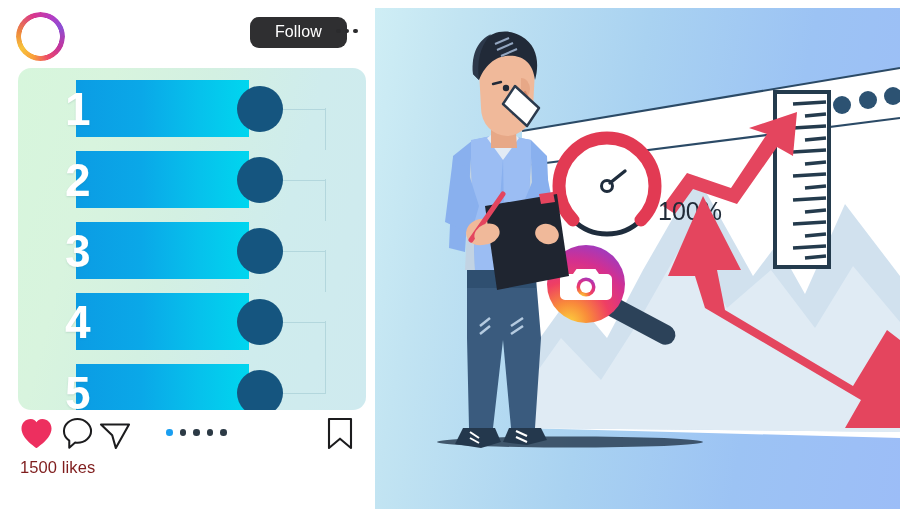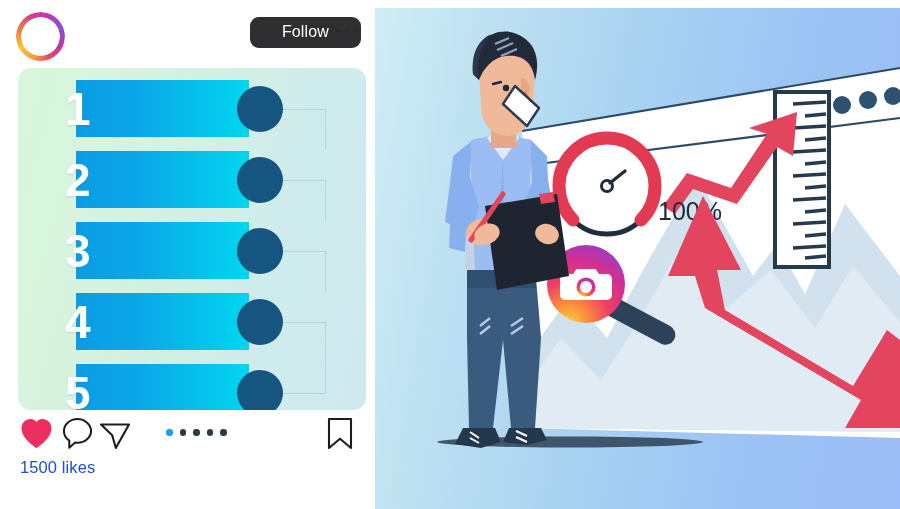--- a/index.html
+++ b/index.html
@@ -27,21 +27,21 @@
     background:
       conic-gradient(from 200deg,
         #f9a03a 0deg, #f7c33c 38deg, #ee8a3d 80deg,
         #d9378c 140deg, #b43dc4 190deg, #8c4fd4 225deg,
         #c4349c 280deg, #ec4a6a 320deg, #f9a03a 360deg);
     -webkit-mask: radial-gradient(circle, transparent 0 19px, #000 19.6px);
             mask: radial-gradient(circle, transparent 0 19px, #000 19.6px);
   }
   #follow-button{
     position:absolute; left:250px; top:17px;
-    padding:7px 32px 8px;
+    padding:7px 25px 8px;
     background:#2f2f31; color:#ffffff;
     border:none; border-radius:9px;
     font-size:16px; font-weight:400; letter-spacing:.1px;
     font-family:"Liberation Sans", sans-serif;
     cursor:pointer; line-height:1;
   }
   #more-menu{
     position:absolute; left:336px; top:27px;
     width:26px; height:8px; display:flex; gap:4px; align-items:center;
     cursor:pointer;
@@ -87,21 +87,21 @@
   #share-icon{ left:99px; top:8px; width:32px; height:32px; }
   #bookmark-icon{ left:327px; top:7px; width:26px; height:33px; }
   #carousel-dots{
     position:absolute; left:166px; top:19px;
     display:flex; gap:7px; align-items:center;
   }
   #carousel-dots span{ width:6.5px; height:6.5px; border-radius:50%; background:#2c3a45; display:block; cursor:pointer; }
   #carousel-dots span.on{ background:#1a9ef0; }
   #likes-count{
     position:absolute; left:20px; top:458px;
-    font-size:16.5px; color:#1d4ed8; letter-spacing:.1px;
+    font-size:16.5px; color:#7f1d1d; letter-spacing:.1px;
     font-family:"Liberation Sans", sans-serif;
   }
 
   
   #illustration{
     position:absolute; left:375px; top:8px; width:525px; height:509px;
     background:linear-gradient(100deg,#cfeef5 0%,#c2e4f2 14%,#a9d2f1 45%,#9cc3f4 72%,#9cbdf7 100%);
     overflow:hidden;
   }
   #illustration svg{ display:block; width:525px; height:509px; }

